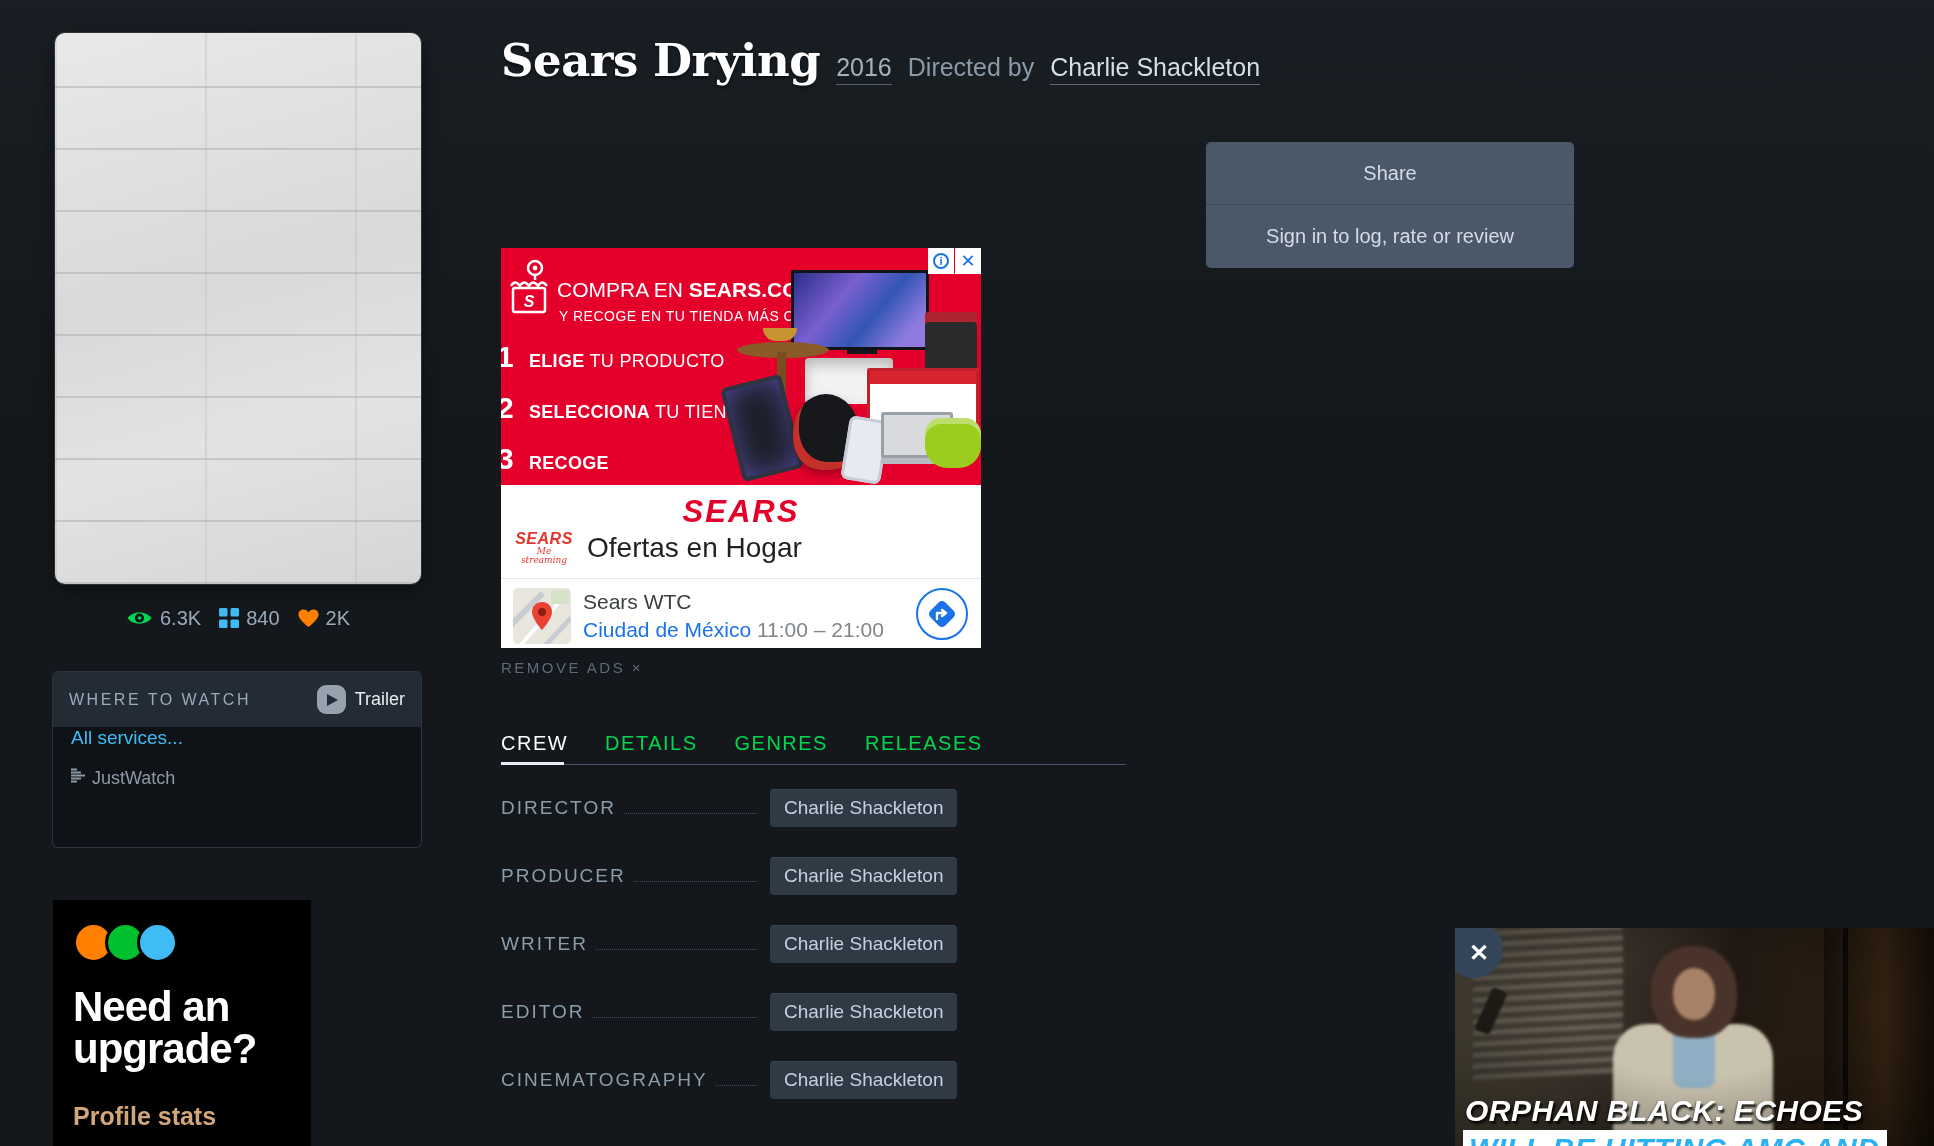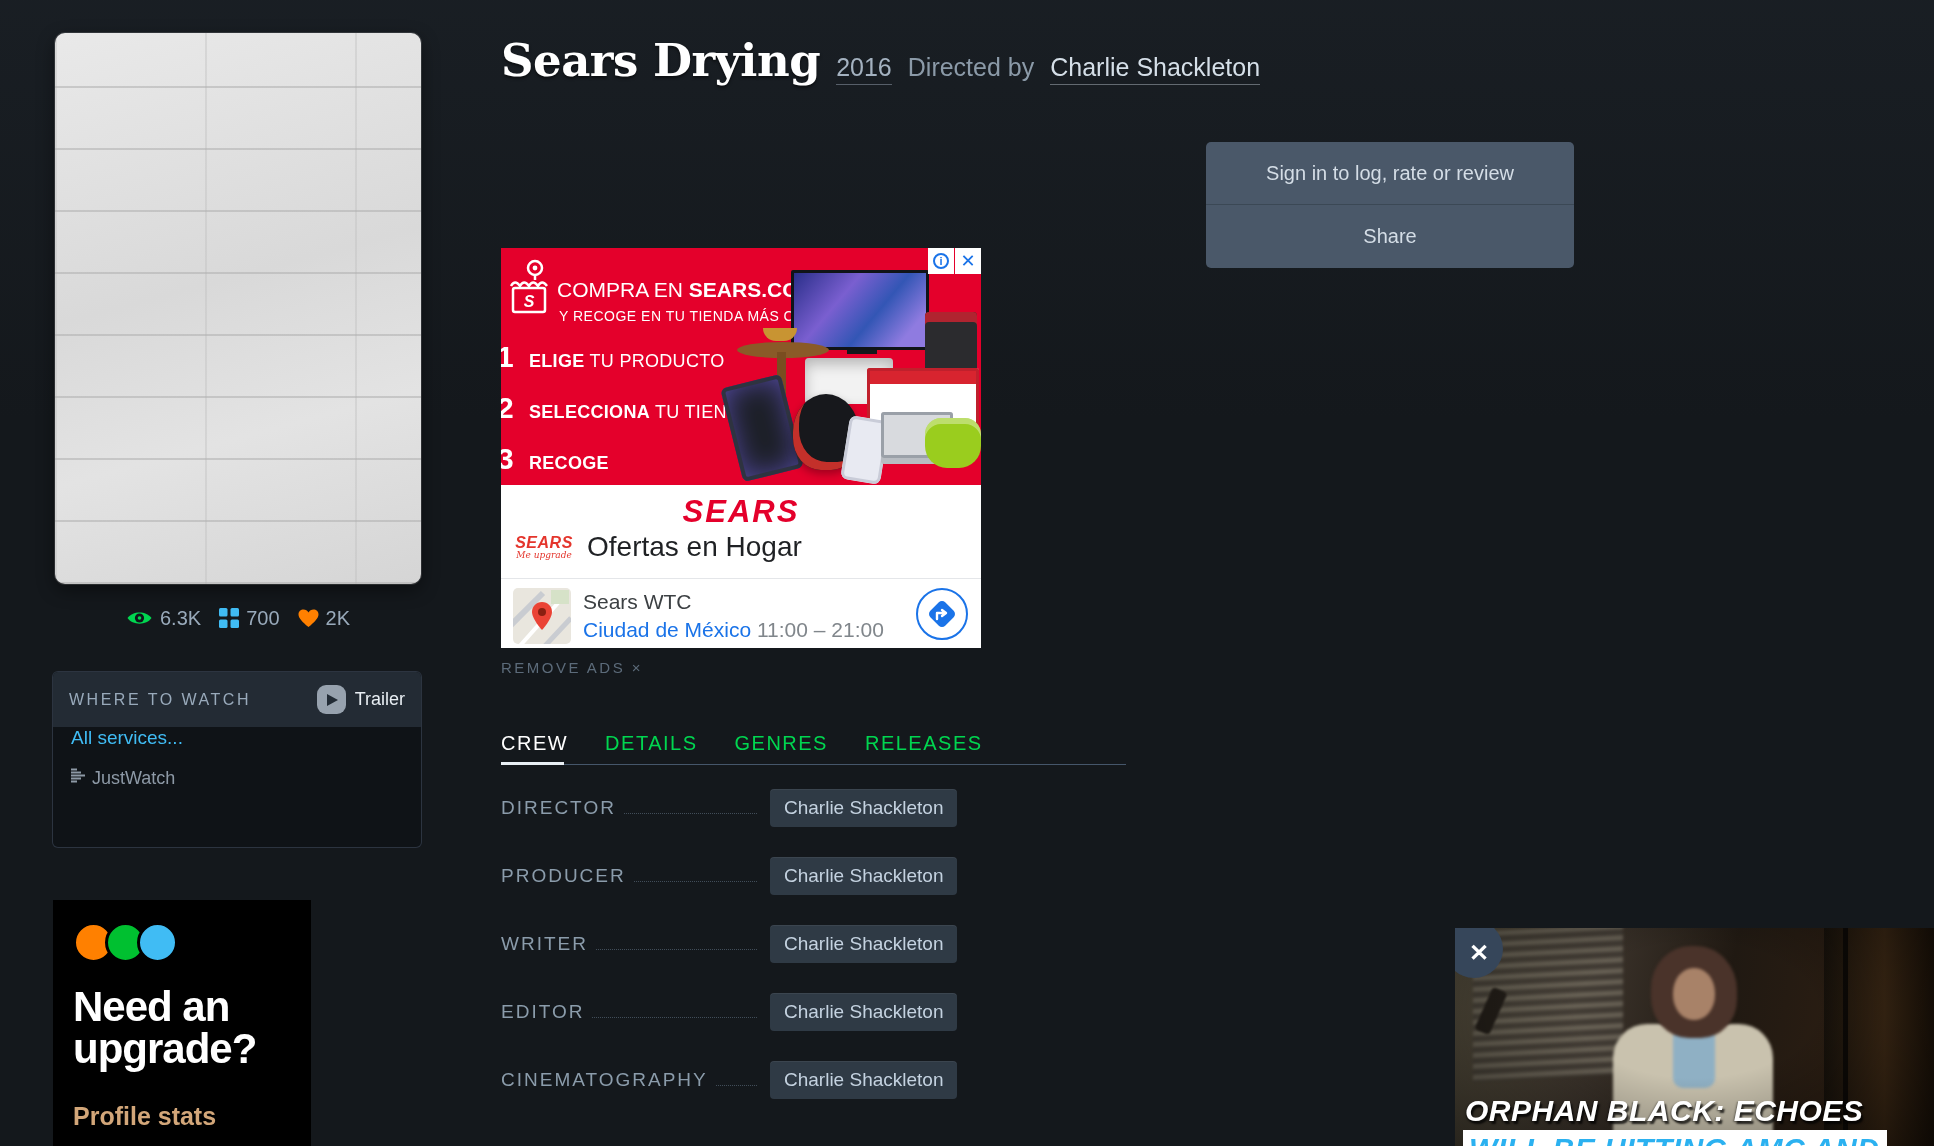--- a/index.html
+++ b/index.html
@@ -206,21 +206,21 @@
     </span>
     <span class="stat">
       <span>
           <svg width="20" height="20" viewBox="0 0 20 20">
             <rect x="0" y="0" width="8.5" height="8.5" rx="1.5" fill="#40bcf4"></rect>
             <rect x="11.5" y="0" width="8.5" height="8.5" rx="1.5" fill="#40bcf4"></rect>
             <rect x="0" y="11.5" width="8.5" height="8.5" rx="1.5" fill="#40bcf4"></rect>
             <rect x="11.5" y="11.5" width="8.5" height="8.5" rx="1.5" fill="#40bcf4"></rect>
           </svg>
         </span>
-      <span>700</span>
+      <span>840</span>
     </span>
     <span class="stat">
       <span>
           <svg width="21" height="19" viewBox="0 0 21 19">
             <path d="M10.5 18 C4 12.5 0.5 9 0.5 5.4 C0.5 2.4 2.8 0.5 5.5 0.5 C7.6 0.5 9.5 1.8 10.5 3.6 C11.5 1.8 13.4 0.5 15.5 0.5 C18.2 0.5 20.5 2.4 20.5 5.4 C20.5 9 17 12.5 10.5 18 Z" fill="#ff8000"></path>
           </svg>
         </span>
       <span>2K</span>
     </span>
   </div>
@@ -259,22 +259,22 @@
   </div>
 
   <div class="title-row">
     <span class="film-title">Sears Drying</span>
     <span class="film-year">2016</span>
     <span class="directed-by">Directed by</span>
     <span class="director-link">Charlie Shackleton</span>
   </div>
 
   <div class="signin">
+    <div class="signin-row">Share</div>
     <div class="signin-row">Sign in to log, rate or review</div>
-    <div class="signin-row">Share</div>
   </div>
 
   <div class="sears-ad">
     <div class="sears-red">
       <div class="sears-store-icon">
         <svg width="48" height="58" viewBox="0 0 48 58">
           <circle cx="30" cy="10" r="7" fill="none" stroke="#fff" stroke-width="2.5"></circle>
           <circle cx="30" cy="10" r="2.4" fill="#fff"></circle>
           <path d="M30 17 L30 22" stroke="#fff" stroke-width="2.5"></path>
           <path d="M6 28 q4 -7 9 0 q4 -7 9 0 q4 -7 9 0 q4 -7 9 0" fill="none" stroke="#fff" stroke-width="2.5"></path>
@@ -320,21 +320,21 @@
         <div class="cg-phone"></div>
         <div class="cg-laptop"></div>
         <div class="cg-xbox"></div>
       </div>
     </div>
 
     <div class="sears-logo-big">SEARS</div>
     <div class="offer-row">
       <span class="sears-small-logo">
         <div class="ssl-top">SEARS</div>
-        <div class="ssl-script">Me upgrade</div>
+        <div class="ssl-script">Me streaming</div>
       </span>
       <span class="offer-title">Ofertas en Hogar</span>
     </div>
     <div class="sears-divider"></div>
     <div class="map-row">
       <span class="map-thumb">
         <svg width="58" height="56" viewBox="0 0 58 56">
           <rect width="58" height="56" fill="#e9e6de"></rect>
           <path d="M-5 40 L30 5" stroke="#c9ccd1" stroke-width="6"></path>
           <path d="M5 60 L45 15" stroke="#fff" stroke-width="4"></path>

